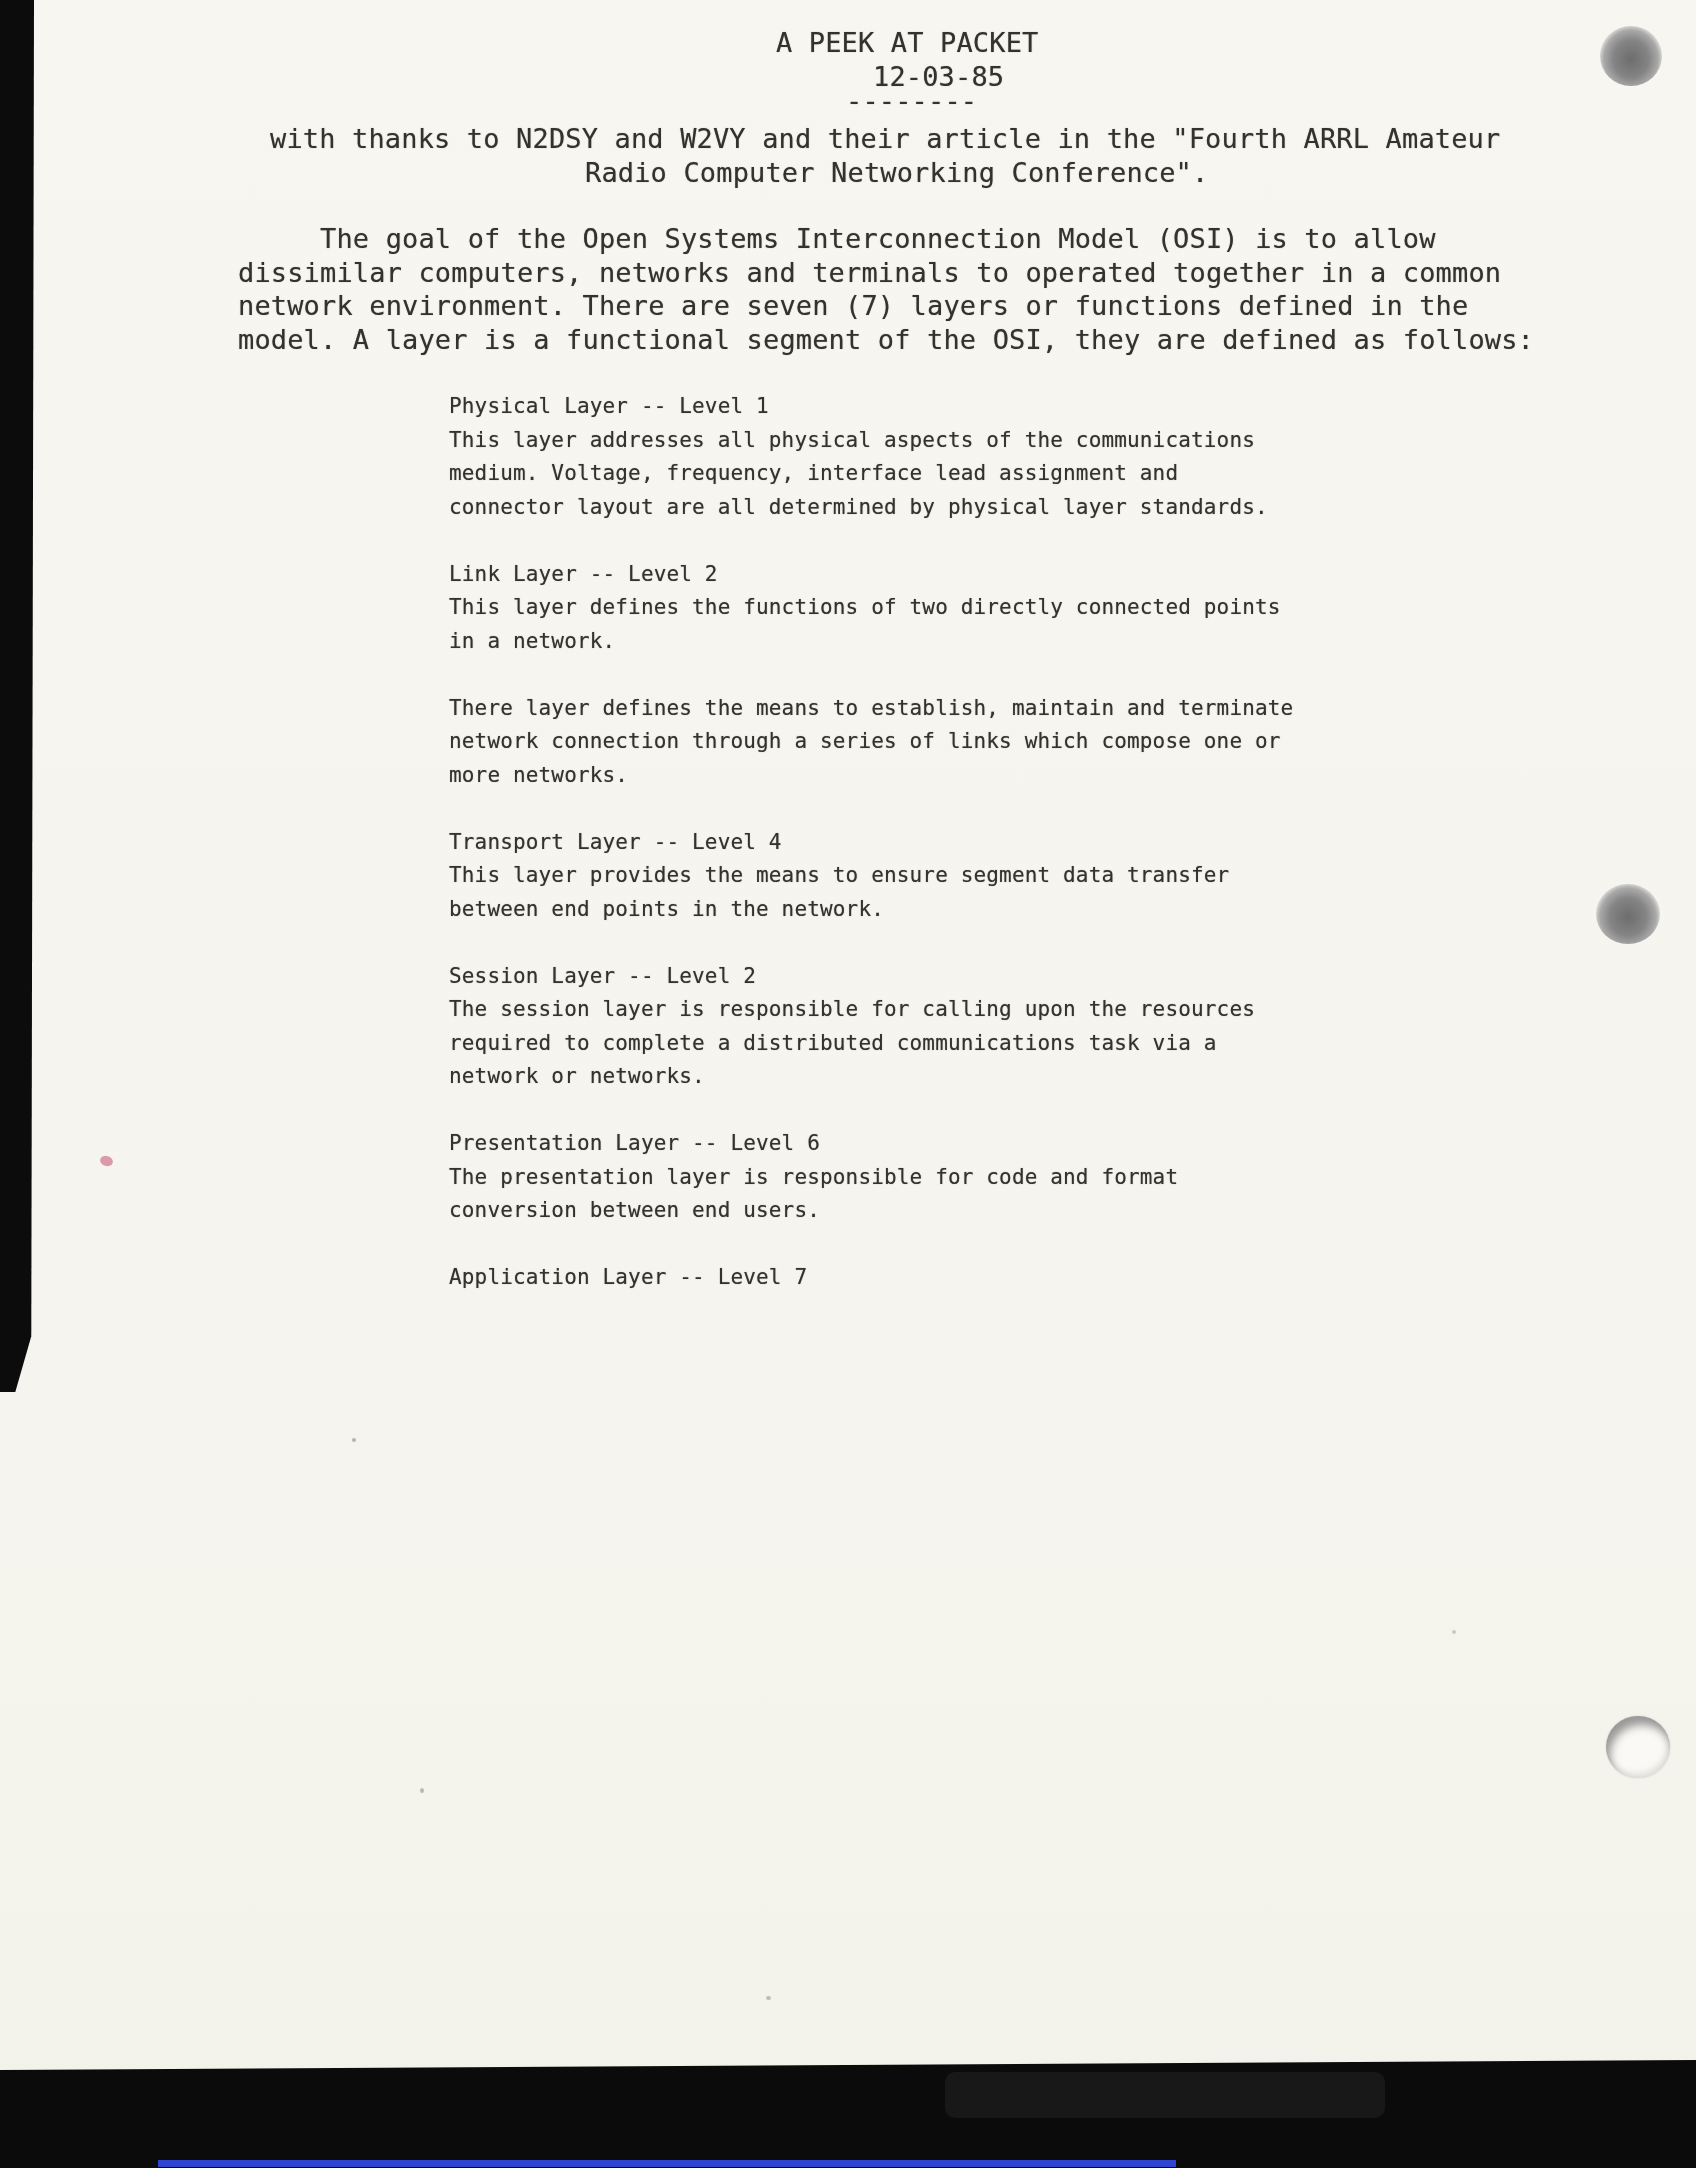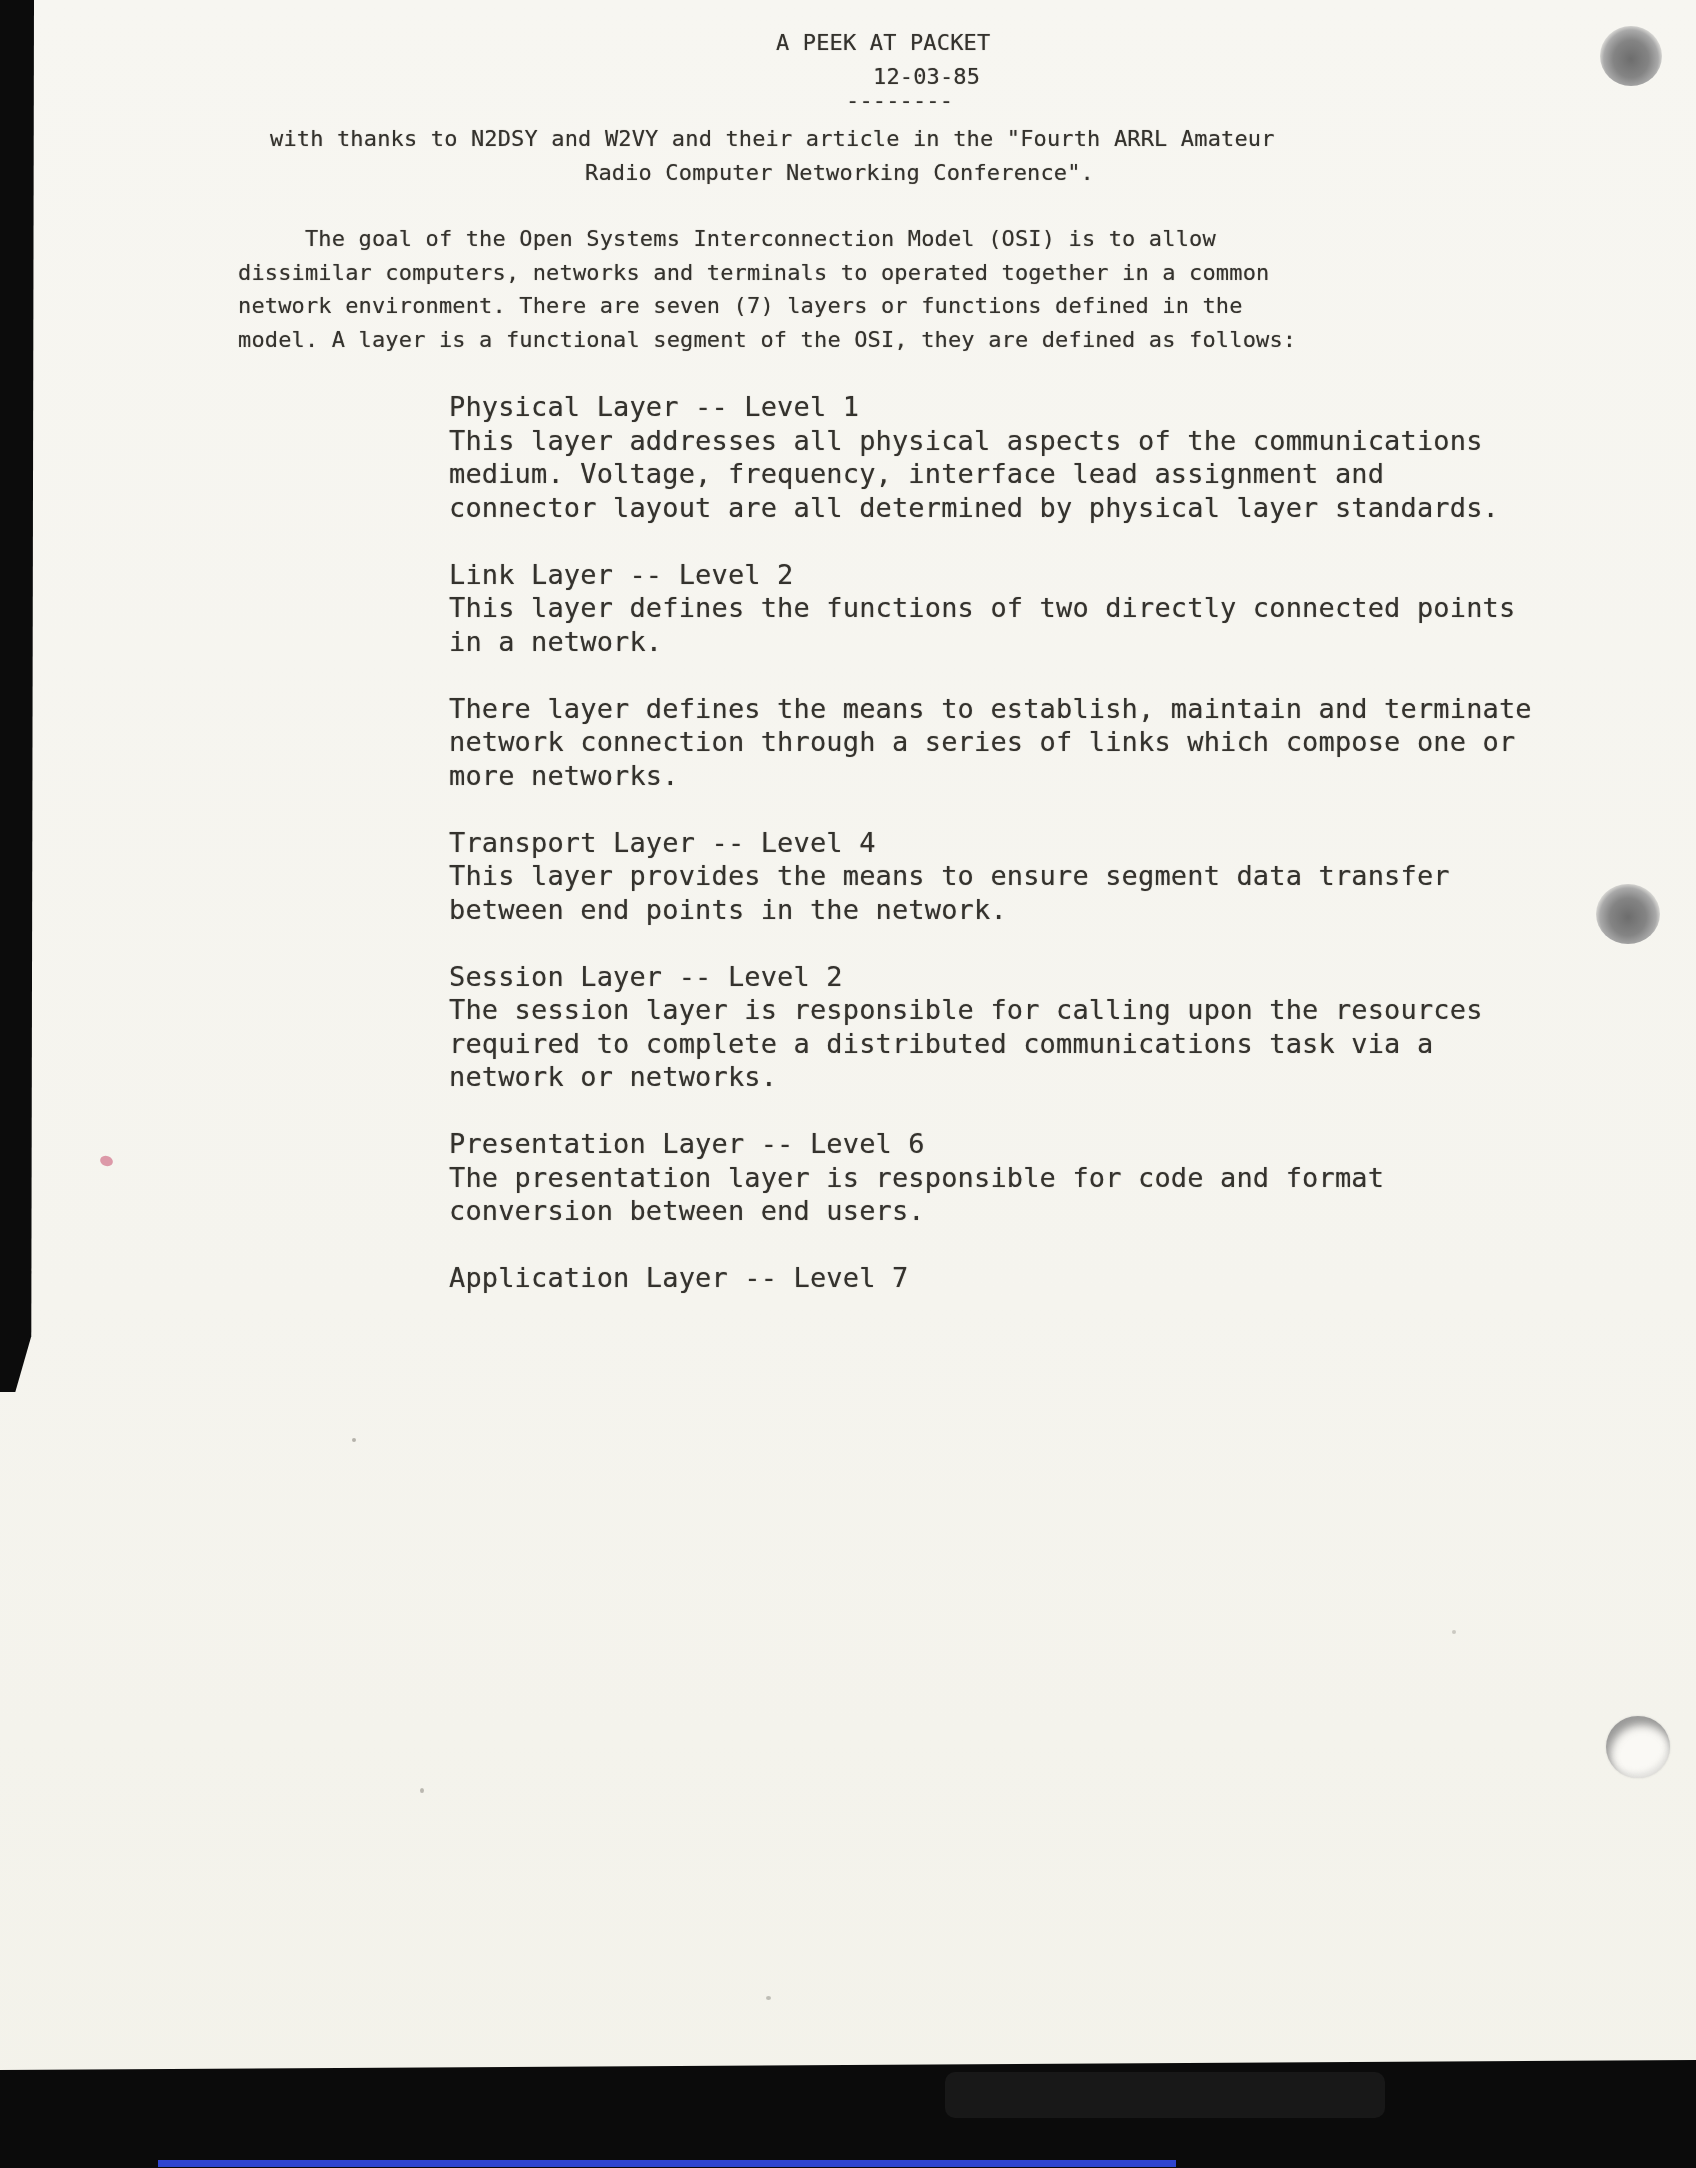--- a/index.html
+++ b/index.html
@@ -9,37 +9,37 @@
     background: #f6f5f0;
     overflow: hidden;
     font-family: "DejaVu Sans Mono", "Liberation Mono", monospace;
   }
   .paper {
     position: absolute; inset: 0;
     background: linear-gradient(180deg, #f7f6f1 0%, #f5f4ee 60%, #f3f2ea 100%);
   }
   .txt {
     position: absolute;
-    font-size: 22px;
+    font-size: 27px;
     line-height: 33.5px;
     letter-spacing: 0.15px;
     color: #34322d;
     text-shadow: 0 0 1px rgba(64,60,54,0.55);
     white-space: pre;
   }
   .title   { left: 776px; top: 26px; }
   .date    { left: 873px; top: 60px; }
   .divider { left: 846px; top: 84px; }
   .credit1 { left: 270px; top: 122px; }
   .credit2 { left: 585px; top: 156px; }
   .intro   { left: 238px; top: 222px; }
   .sections { position: absolute; left: 449px; top: 390px; }
   .section { margin-bottom: 33.5px; }
   .section .txt-flow {
-    font-size: 27px;
+    font-size: 21px;
     line-height: 33.5px;
     letter-spacing: 0.15px;
     color: #34322d;
     text-shadow: 0 0 1px rgba(64,60,54,0.55);
     white-space: pre;
   }
   
   .edge-left {
     position: absolute; left: 0; top: 0;
     width: 34px; height: 1392px;

